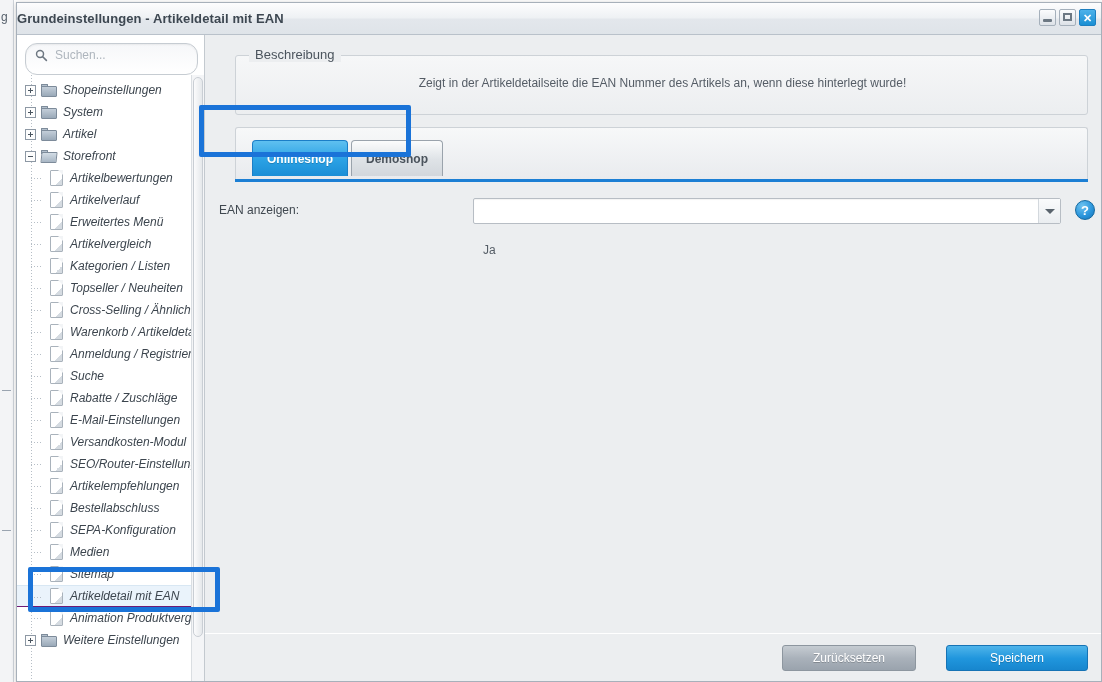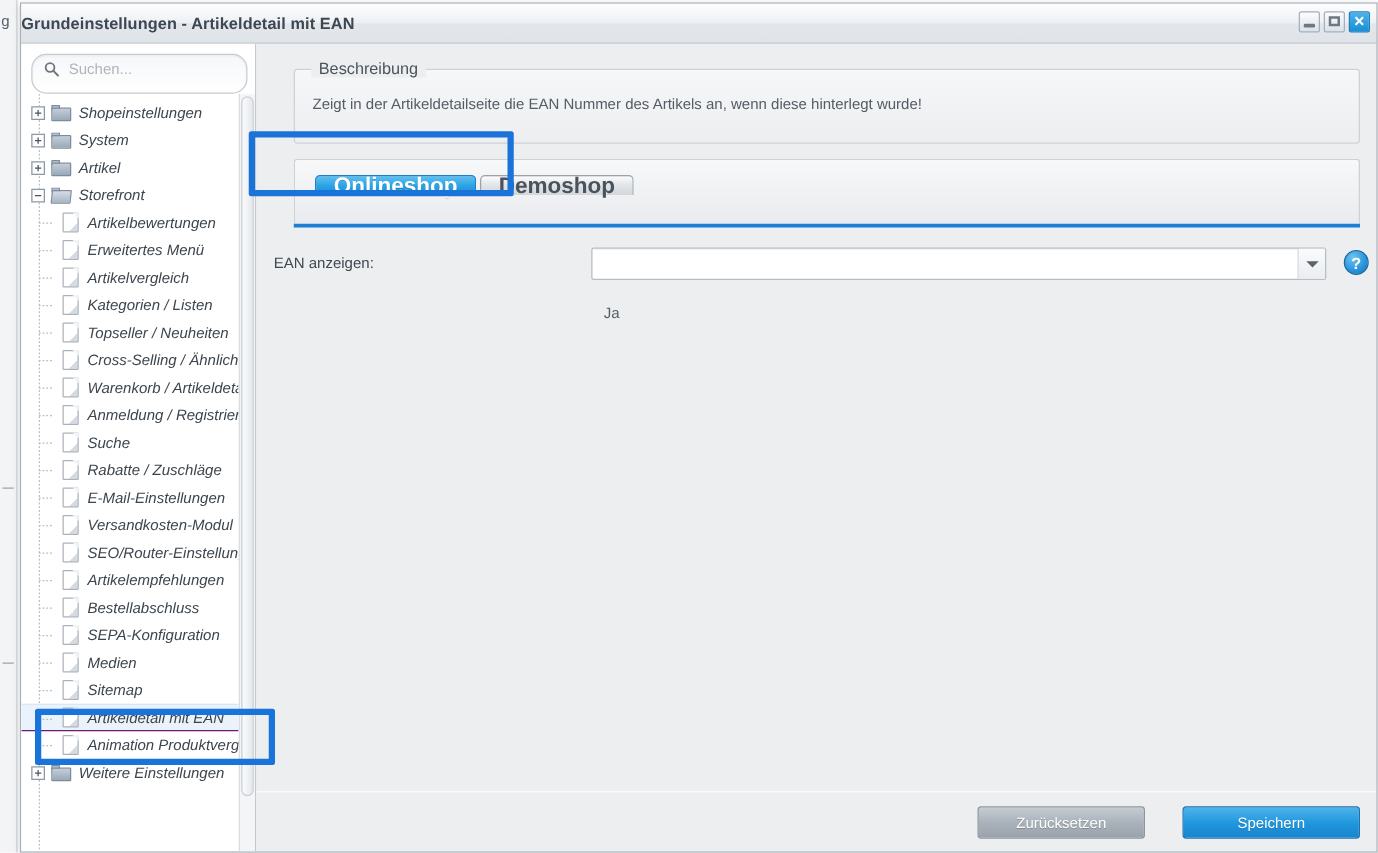--- a/index.html
+++ b/index.html
@@ -177,20 +177,21 @@
     position: absolute; left: 1px; top: 2px; width: 10px; height: 560px;
     background: linear-gradient(to right, #fbfbfc, #e5e8eb);
     border: 1px solid #c9ced4; border-radius: 5px;
   }
 
   
   #main {
     flex: 1; position: relative;
     background: #eceef0;
     overflow: hidden;
+    text-align: center;
   }
 
   
   .desc-field {
     position: absolute; left: 30px; top: 20px; right: 13px; height: 60px;
     border: 1px solid #cdd2d7; border-radius: 3px;
     background: linear-gradient(to bottom, #f6f7f8, #eceef0);
   }
   .desc-legend {
     position: absolute; left: 13px; top: -9px;
@@ -208,23 +209,23 @@
     border: 1px solid #cdd2d7; border-bottom: 0;
     border-radius: 3px 3px 0 0;
     background: linear-gradient(to bottom, #f7f8f9, #e9ebee);
   }
   .tabstrip::after {
     content: ""; position: absolute; left: -1px; right: -1px; bottom: -3px;
     height: 3px; background: #1c7fd4;
   }
   .tabs { position: absolute; left: 16px; top: 12px; display: flex; gap: 3px; }
   .tab {
-    height: 16px; padding: 0 14px;
+    height: 36px; padding: 0 14px;
     display: flex; align-items: center; justify-content: center;
-    font-size: 18px; font-weight: bold;
+    font-size: 12px; font-weight: bold;
     border-radius: 4px 4px 0 0;
     border: 1px solid #9aa3ac; border-bottom: 0;
     color: #4a535c;
     background: linear-gradient(to bottom, #fbfcfc 0%, #dfe3e7 52%, #d2d7dc 100%);
   }
   .tab.active {
     color: #ffffff;
     border-color: #1b7ec7;
     background: linear-gradient(to bottom, #5fc0f0 0%, #2ba2e5 52%, #1b8ed6 100%);
     text-shadow: 0 1px 0 rgba(0,0,0,.18);
@@ -379,20 +380,24 @@
                 <span class="fb"></span>
               </span>
               <span>Storefront</span>
             </div>
             <div class="tnode child">
               <span class="ico-doc"></span>
               <span>Artikelbewertungen</span>
             </div>
             <div class="tnode child">
               <span class="ico-doc"></span>
+              <span>Artikelverlauf</span>
+            </div>
+            <div class="tnode child">
+              <span class="ico-doc"></span>
               <span>Erweitertes Menü</span>
             </div>
             <div class="tnode child">
               <span class="ico-doc"></span>
               <span>Artikelvergleich</span>
             </div>
             <div class="tnode child">
               <span class="ico-doc"></span>
               <span>Kategorien / Listen</span>
             </div>

